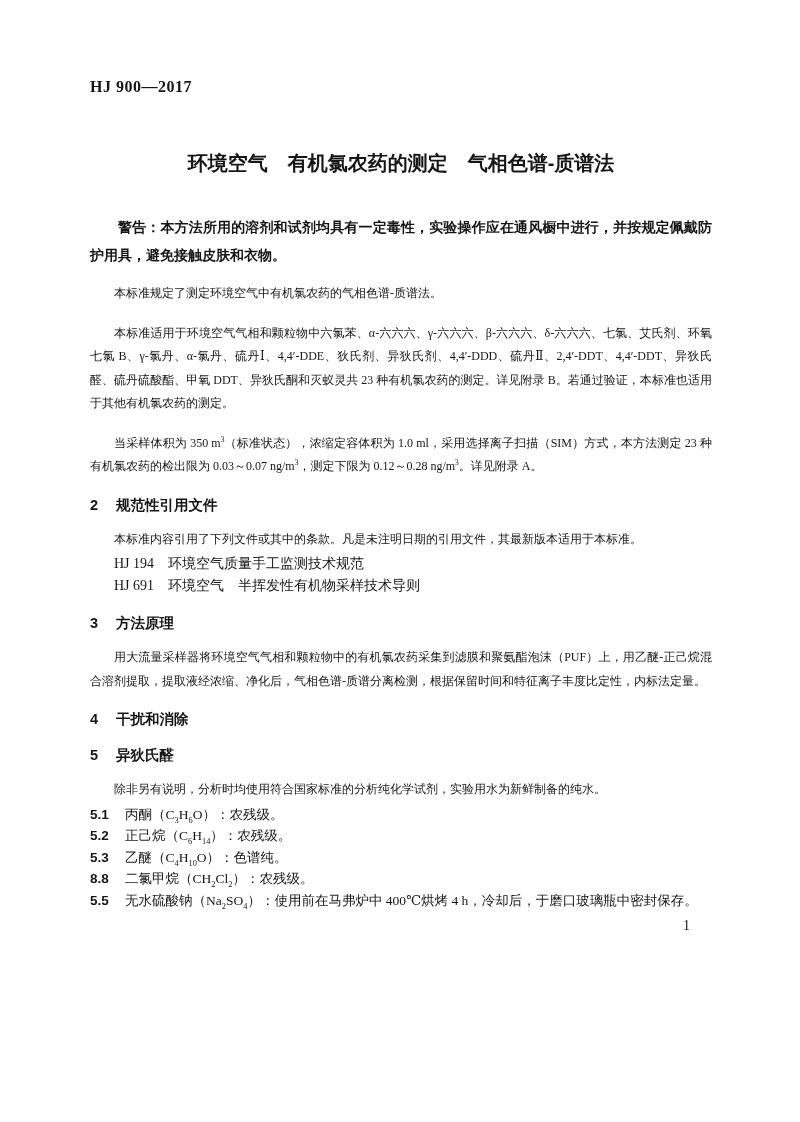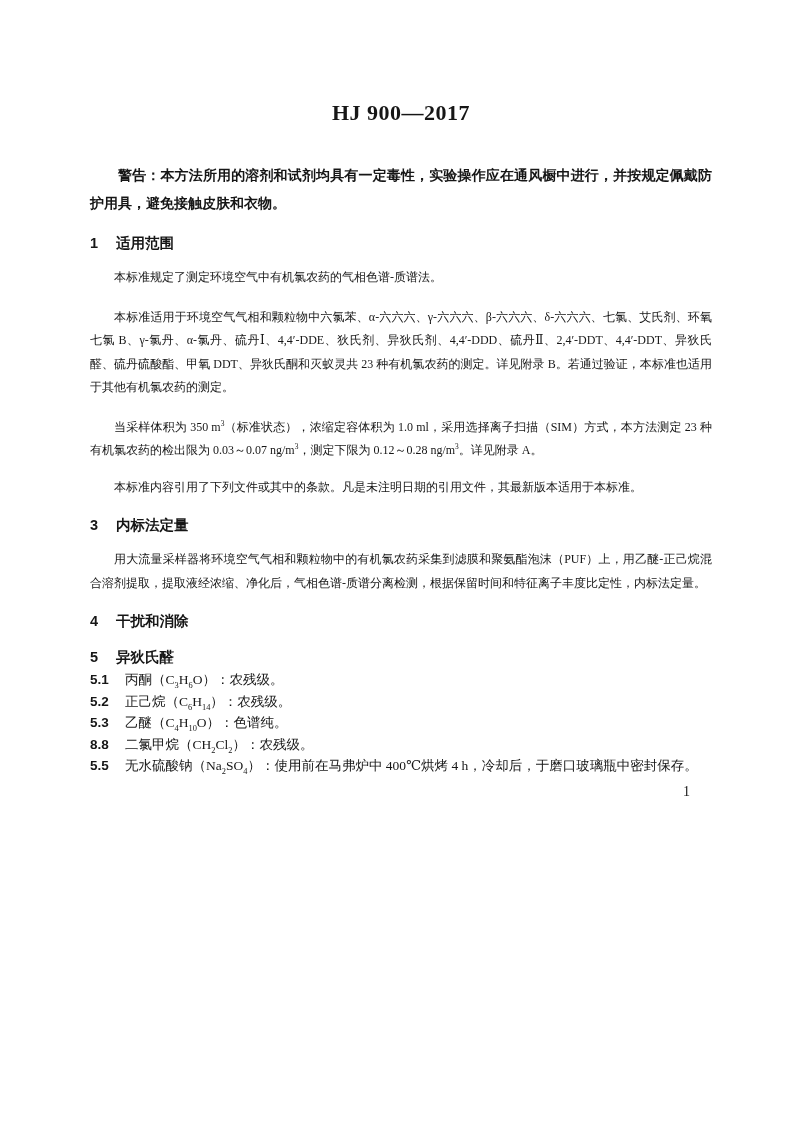--- a/index.html
+++ b/index.html
@@ -12,25 +12,25 @@
     font-family: "Liberation Serif", "DejaVu Serif", serif;
     overflow: hidden;
   }
   .content {
     position: absolute;
     left: 90px;
     top: 0;
     width: 622px;
   }
   .doc-code {
-    margin-top: 102px;
-    text-align: center;
+    margin-top: 76px;
+    text-align: left;
     font-family: "Liberation Serif", "DejaVu Serif", serif;
     font-weight: bold;
-    font-size: 22px;
+    font-size: 16px;
     line-height: 22px;
     letter-spacing: 0.5px;
   }
   .doc-title {
     margin: 52px 0 0 0;
     text-align: center;
     font-family: "Liberation Sans", "DejaVu Sans", sans-serif;
     font-weight: bold;
     font-size: 20px;
     line-height: 26px;
@@ -93,44 +93,50 @@
   }
 </style>
 </head>
 <body>
 
 <div class="page">
   <div class="content">
 
     <div class="doc-code">HJ 900—2017</div>
 
+    <div class="doc-title">环境空气　有机氯农药的测定　气相色谱-质谱法</div>
 
     <p class="warning">警告：本方法所用的溶剂和试剂均具有一定毒性，实验操作应在通风橱中进行，并按规定佩戴防护用具，避免接触皮肤和衣物。</p>
 
-    <div class="h">
-      <span class="h-num">1</span><span class="h-title">适用范围</span>
-    </div>
     <p class="body">本标准规定了测定环境空气中有机氯农药的气相色谱-质谱法。</p>
     <p class="body cont">本标准适用于环境空气气相和颗粒物中六氯苯、α-六六六、γ-六六六、β-六六六、δ-六六六、七氯、艾氏剂、环氧七氯 B、γ-氯丹、α-氯丹、硫丹Ⅰ、4,4′-DDE、狄氏剂、异狄氏剂、4,4′-DDD、硫丹Ⅱ、2,4′-DDT、4,4′-DDT、异狄氏醛、硫丹硫酸酯、甲氧 DDT、异狄氏酮和灭蚁灵共 23 种有机氯农药的测定。详见附录 B。若通过验证，本标准也适用于其他有机氯农药的测定。</p>
     <p class="body cont">当采样体积为 350 m<sup>3</sup>（标准状态），浓缩定容体积为 1.0 ml，采用选择离子扫描（SIM）方式，本方法测定 23 种有机氯农药的检出限为 0.03～0.07 ng/m<sup>3</sup>，测定下限为 0.12～0.28 ng/m<sup>3</sup>。详见附录 A。</p>
 
+    <div class="h">
+      <span class="h-num">2</span><span class="h-title">规范性引用文件</span>
+    </div>
     <p class="body">本标准内容引用了下列文件或其中的条款。凡是未注明日期的引用文件，其最新版本适用于本标准。</p>
+    <div class="ref-block">
+      <p class="ref-line">HJ 194　环境空气质量手工监测技术规范</p>
+      <p class="ref-line">HJ 691　环境空气　半挥发性有机物采样技术导则</p>
+    </div>
 
     <div class="h">
-      <span class="h-num">3</span><span class="h-title">内标法定量</span>
+      <span class="h-num">3</span><span class="h-title">方法原理</span>
     </div>
     <p class="body">用大流量采样器将环境空气气相和颗粒物中的有机氯农药采集到滤膜和聚氨酯泡沫（PUF）上，用乙醚-正己烷混合溶剂提取，提取液经浓缩、净化后，气相色谱-质谱分离检测，根据保留时间和特征离子丰度比定性，内标法定量。</p>
 
     <div class="h">
       <span class="h-num">4</span><span class="h-title">干扰和消除</span>
     </div>
 
     <div class="h">
       <span class="h-num">5</span><span class="h-title">异狄氏醛</span>
     </div>
+    <p class="body">除非另有说明，分析时均使用符合国家标准的分析纯化学试剂，实验用水为新鲜制备的纯水。</p>
     <div class="items">
       <div class="item">
         <span class="item-num">5.1</span><span class="item-text">丙酮（C<sub>3</sub>H<sub>6</sub>O）：农残级。</span>
       </div>
       <div class="item">
         <span class="item-num">5.2</span><span class="item-text">正己烷（C<sub>6</sub>H<sub>14</sub>）：农残级。</span>
       </div>
       <div class="item">
         <span class="item-num">5.3</span><span class="item-text">乙醚（C<sub>4</sub>H<sub>10</sub>O）：色谱纯。</span>
       </div>

